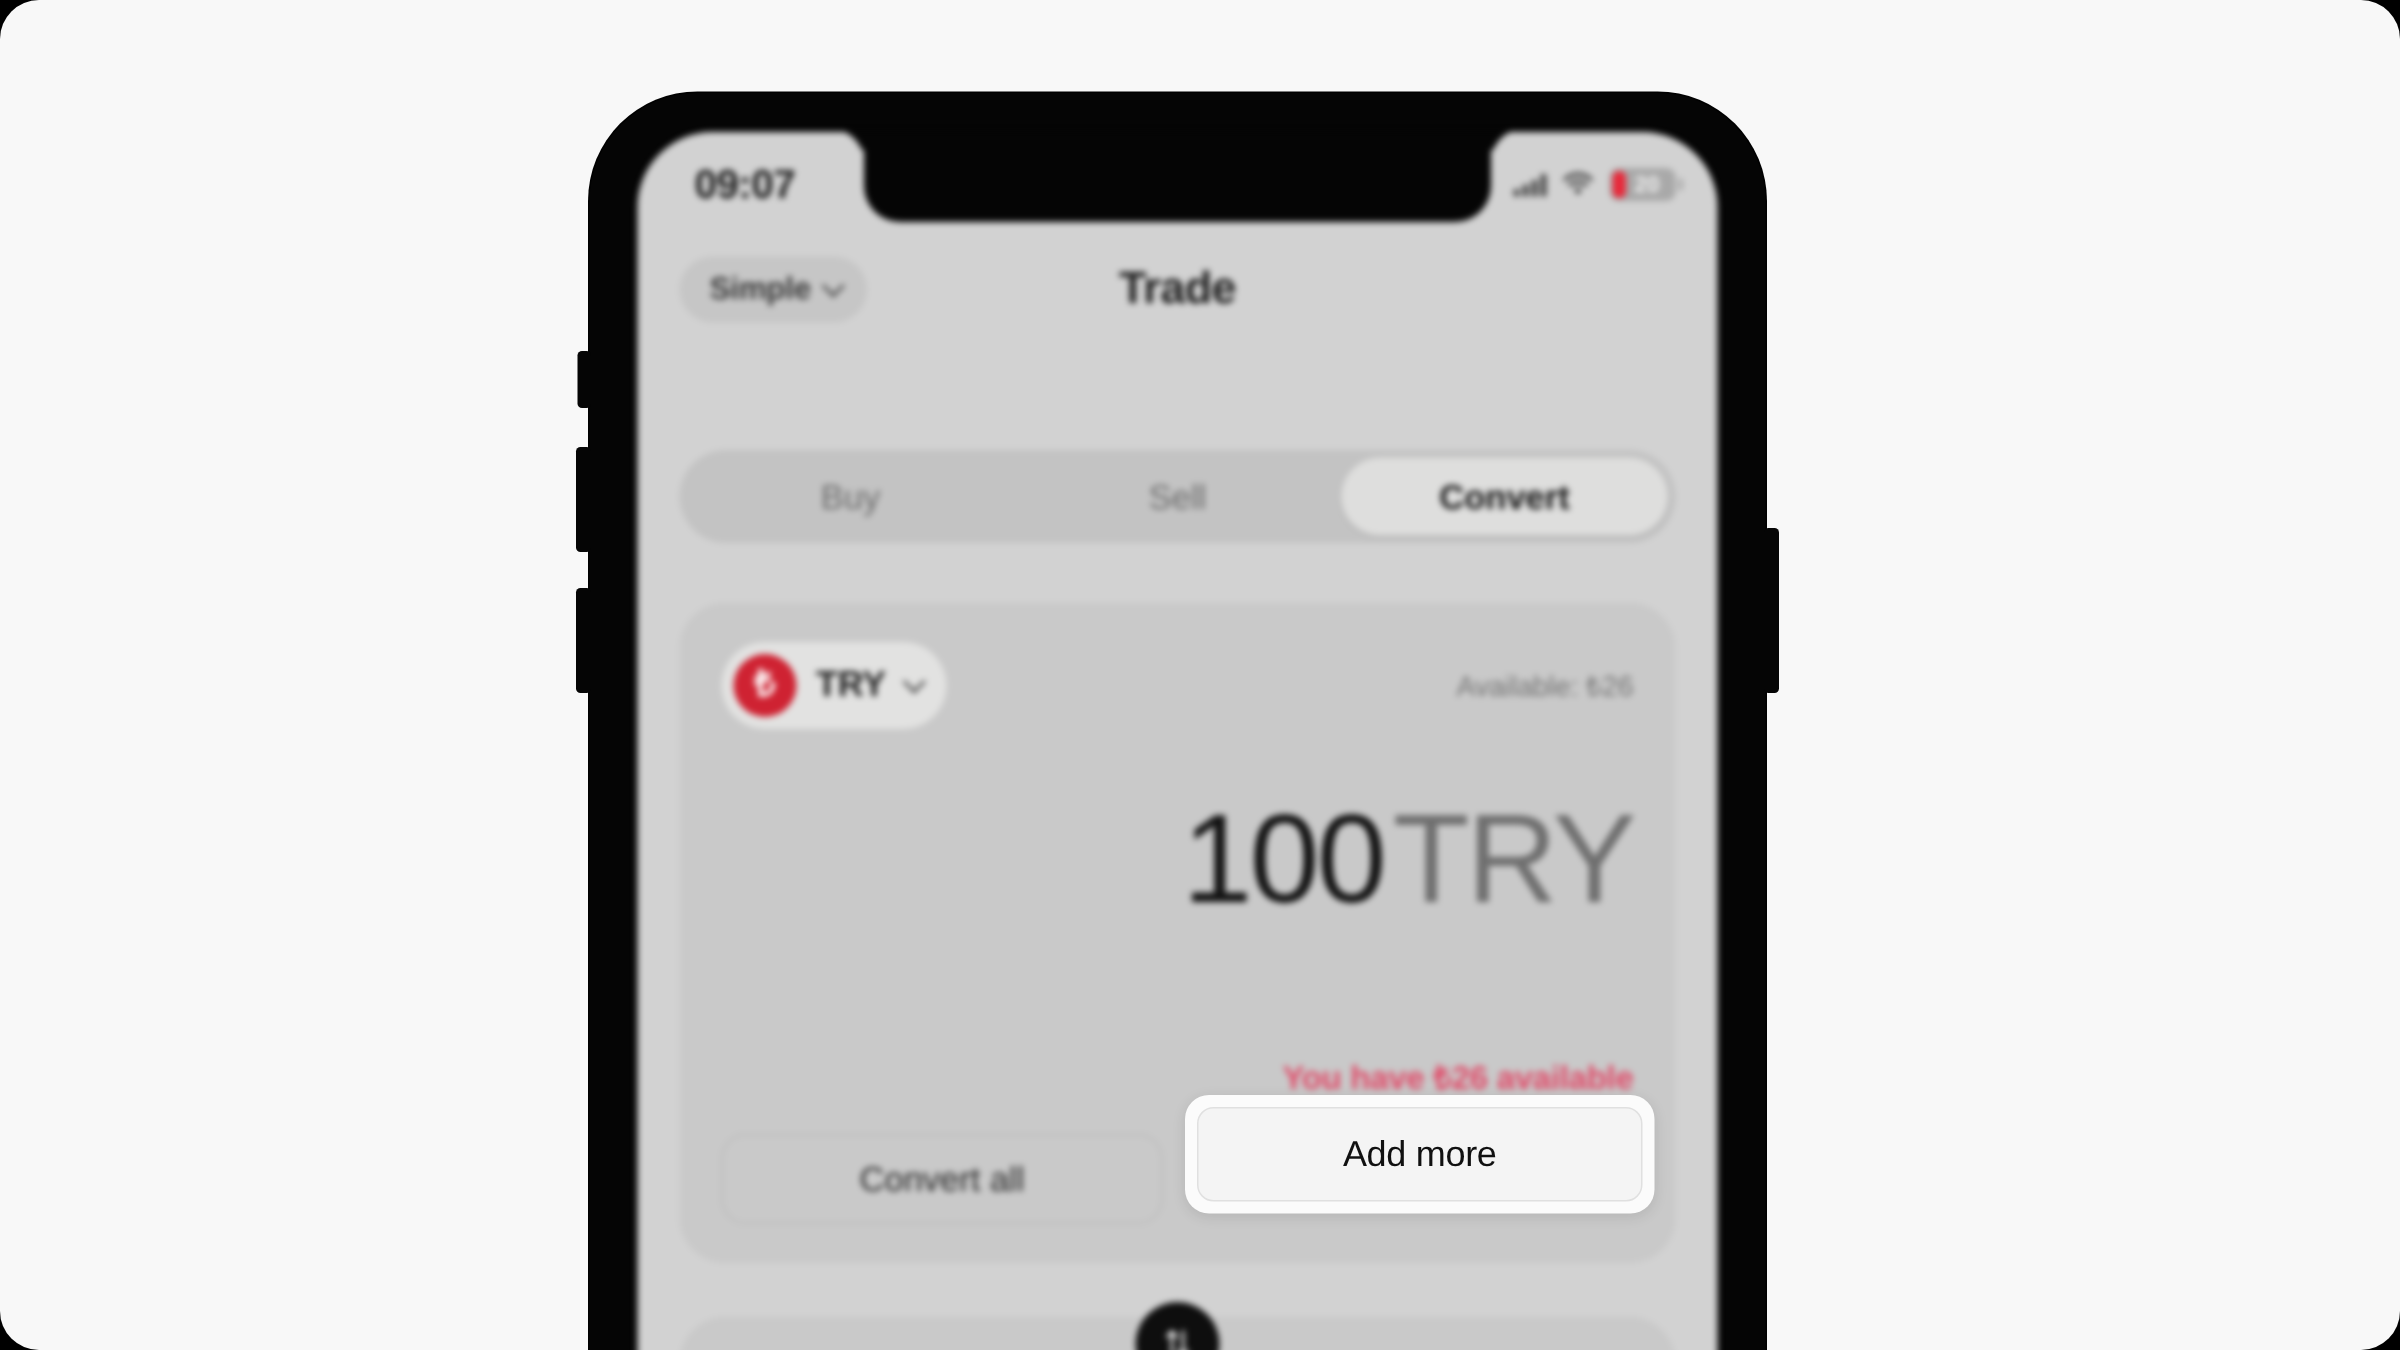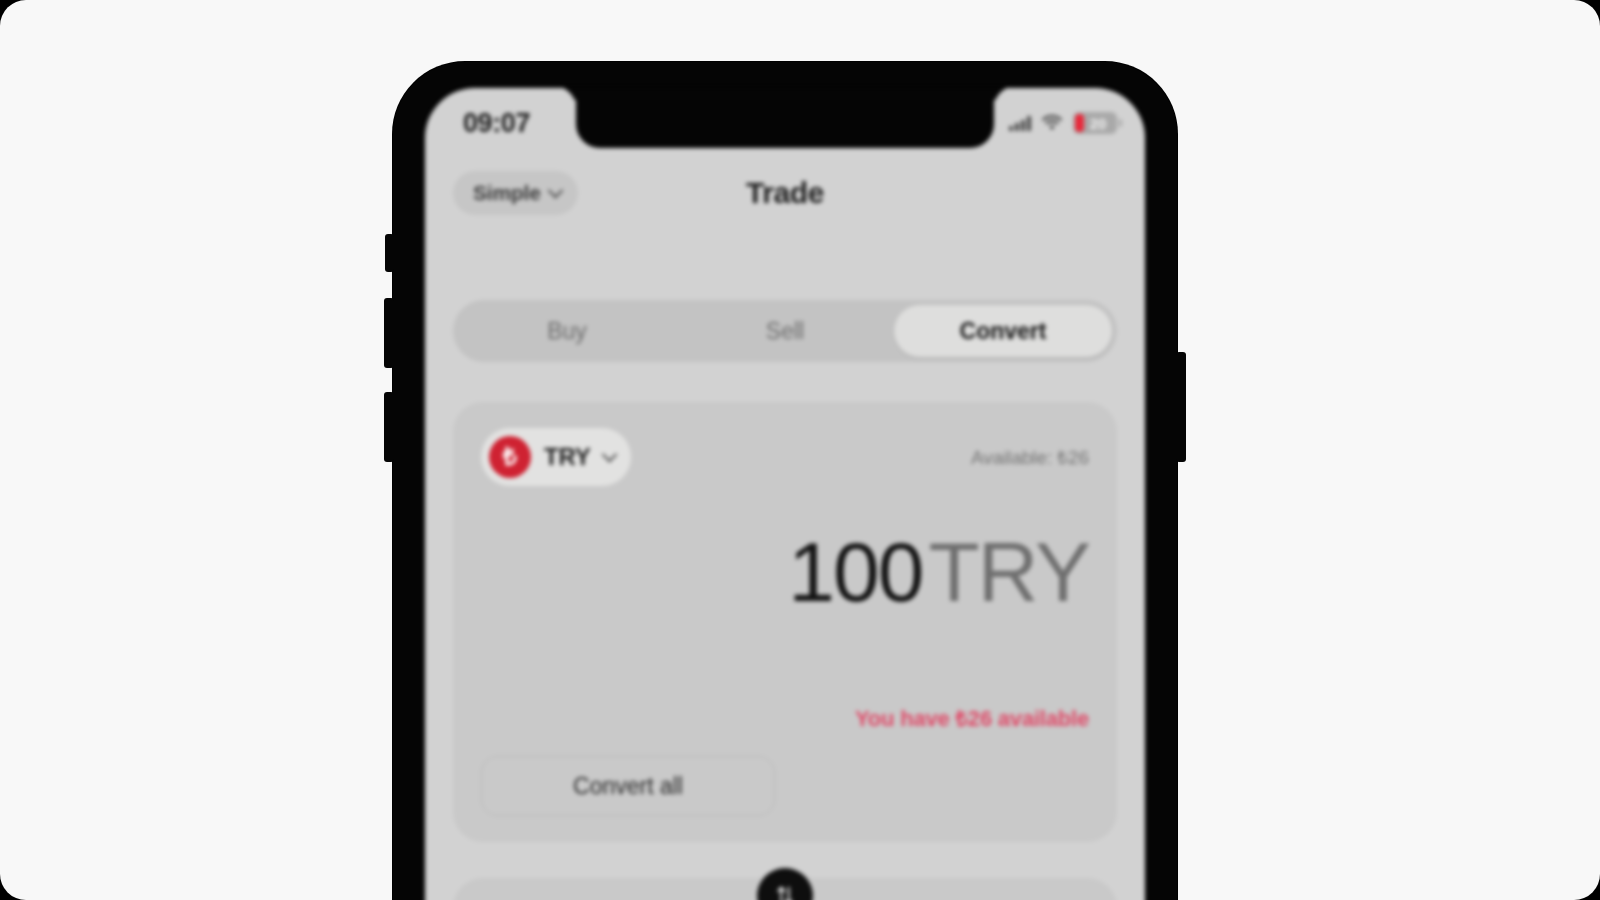--- a/index.html
+++ b/index.html
@@ -467,15 +467,18 @@
           <path d="M16 21V3M16 21l3.4-3.6M16 21l-3.4-3.6" stroke="#ffffff" stroke-width="2" fill="none" stroke-linecap="round" stroke-linejoin="round"></path>
         </svg>
       </div>
 
       <div id="to-card">
         
       </div>
 
     </div>
 
+    <div id="addmore-highlight" style="left:397px; top:668px;">
+      <div id="addmore-btn">Add more</div>
+    </div>
 
   </div>
 </div>
 
 </body></html>

